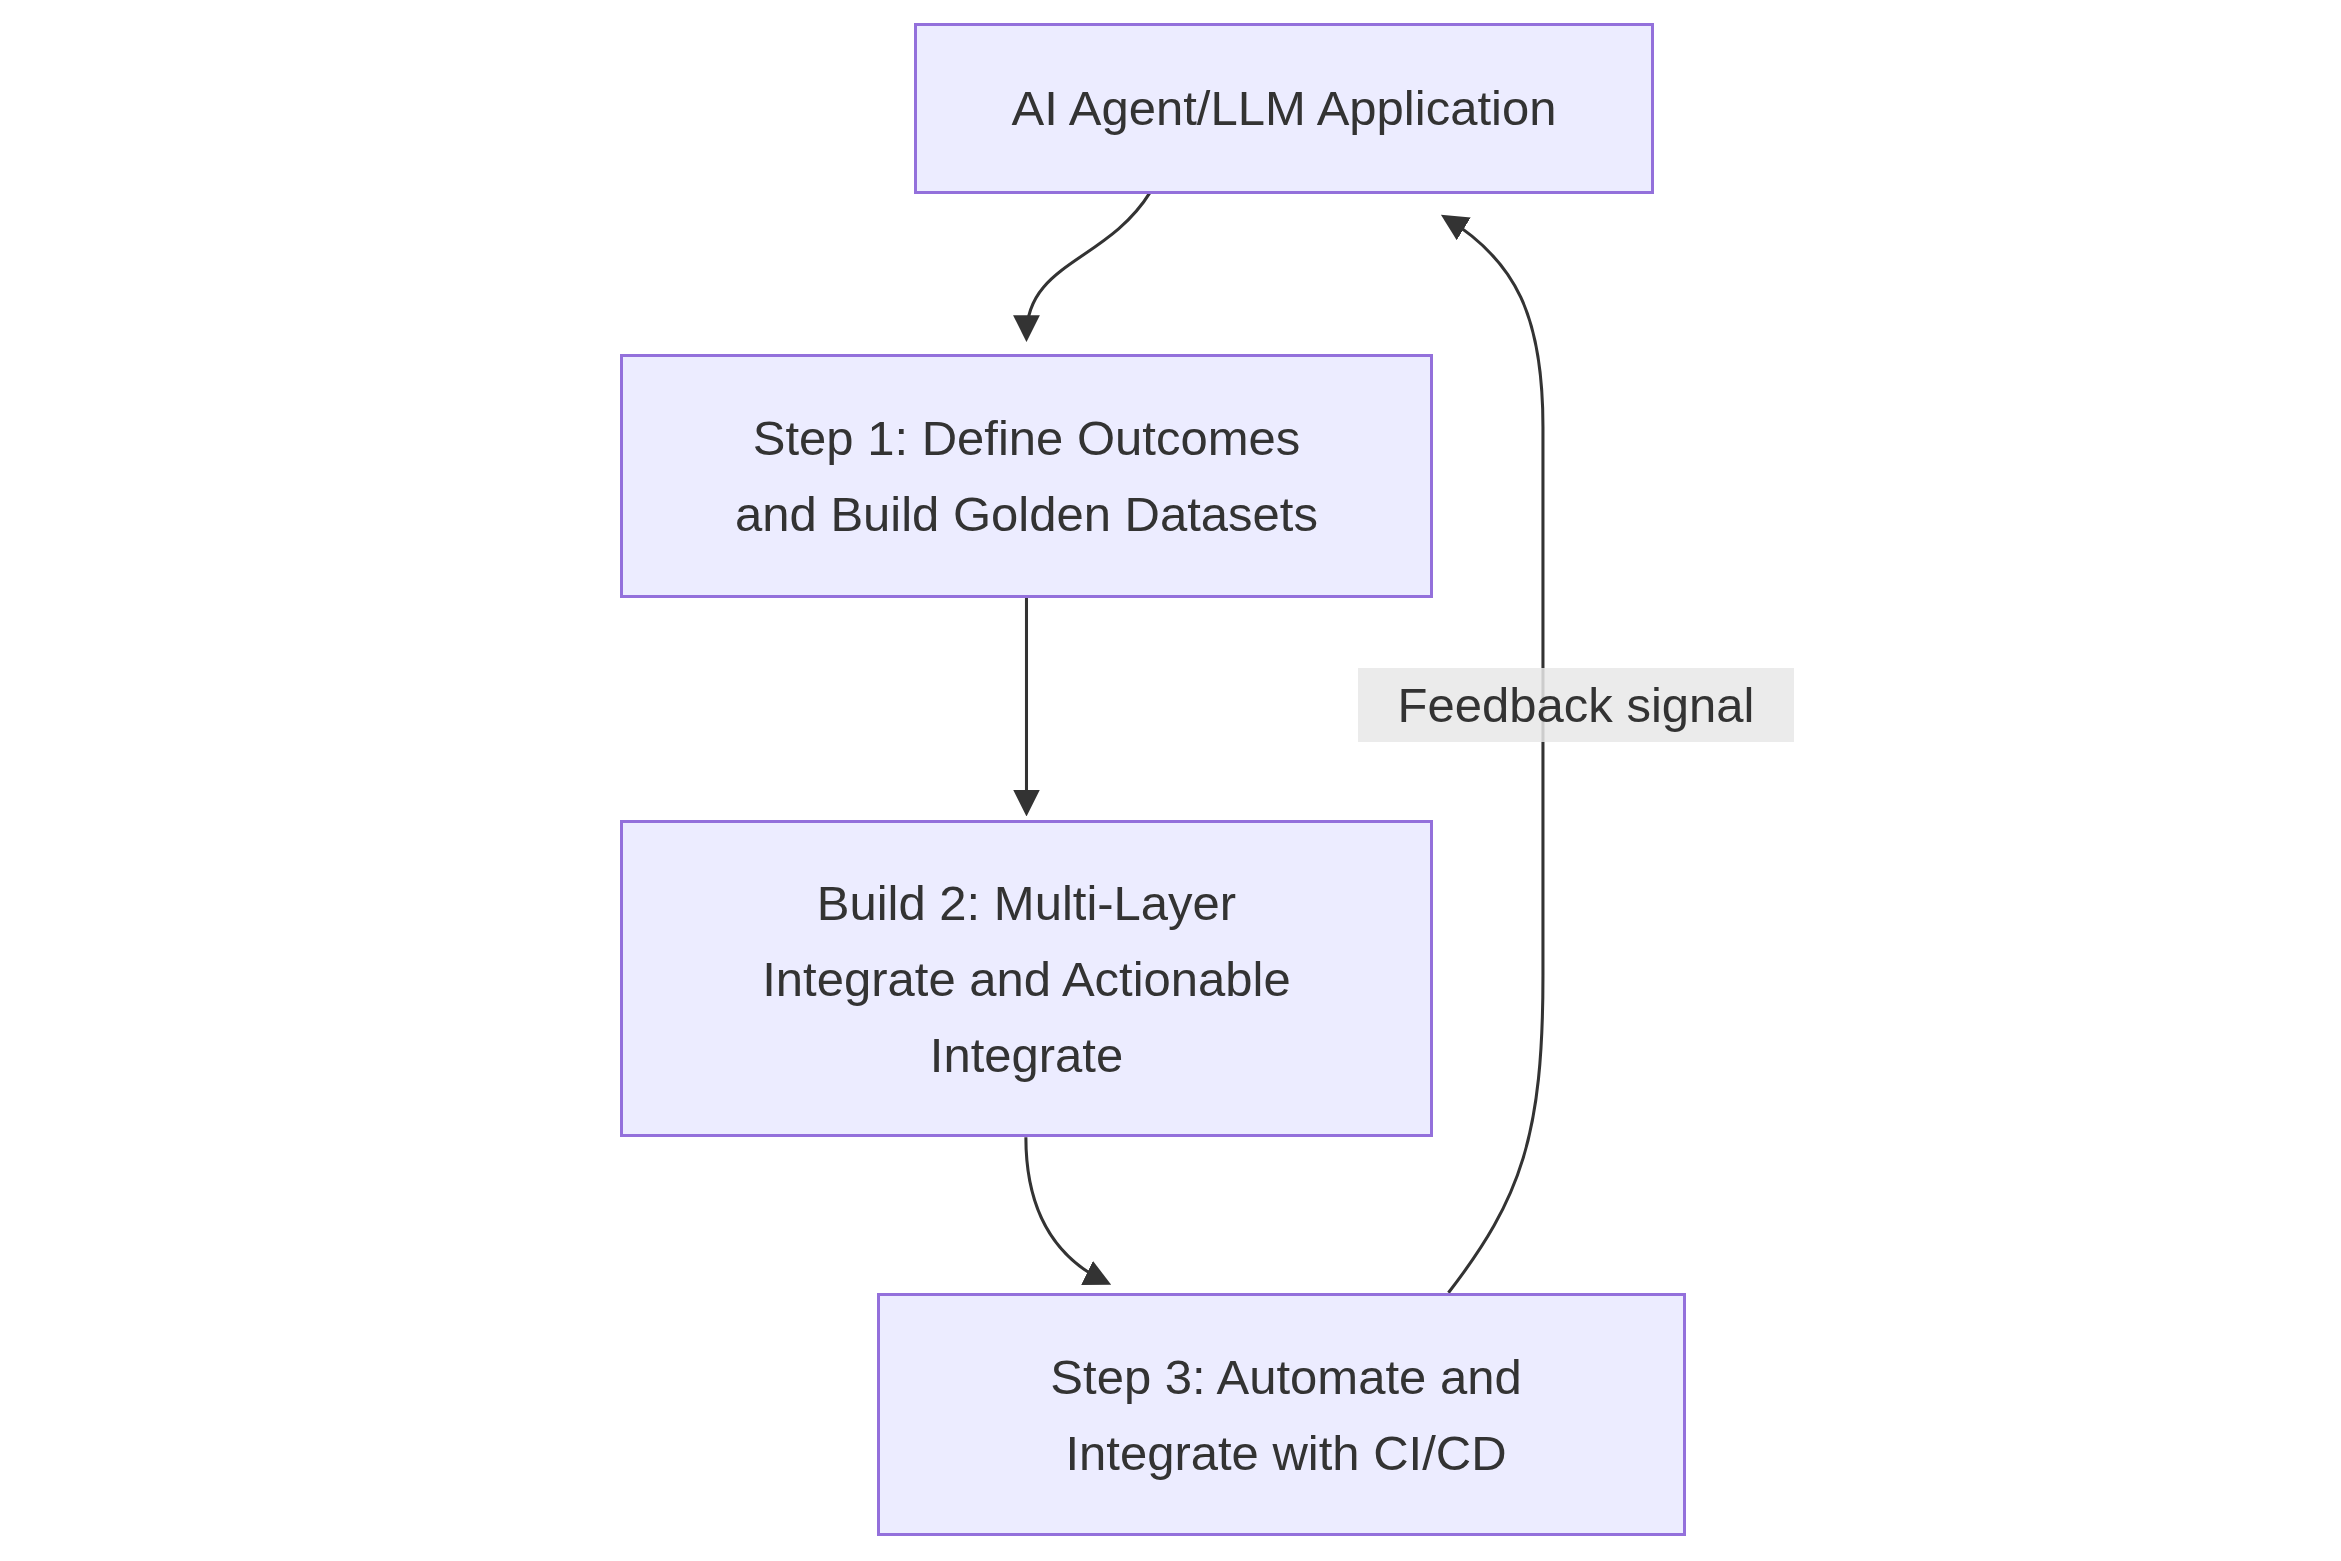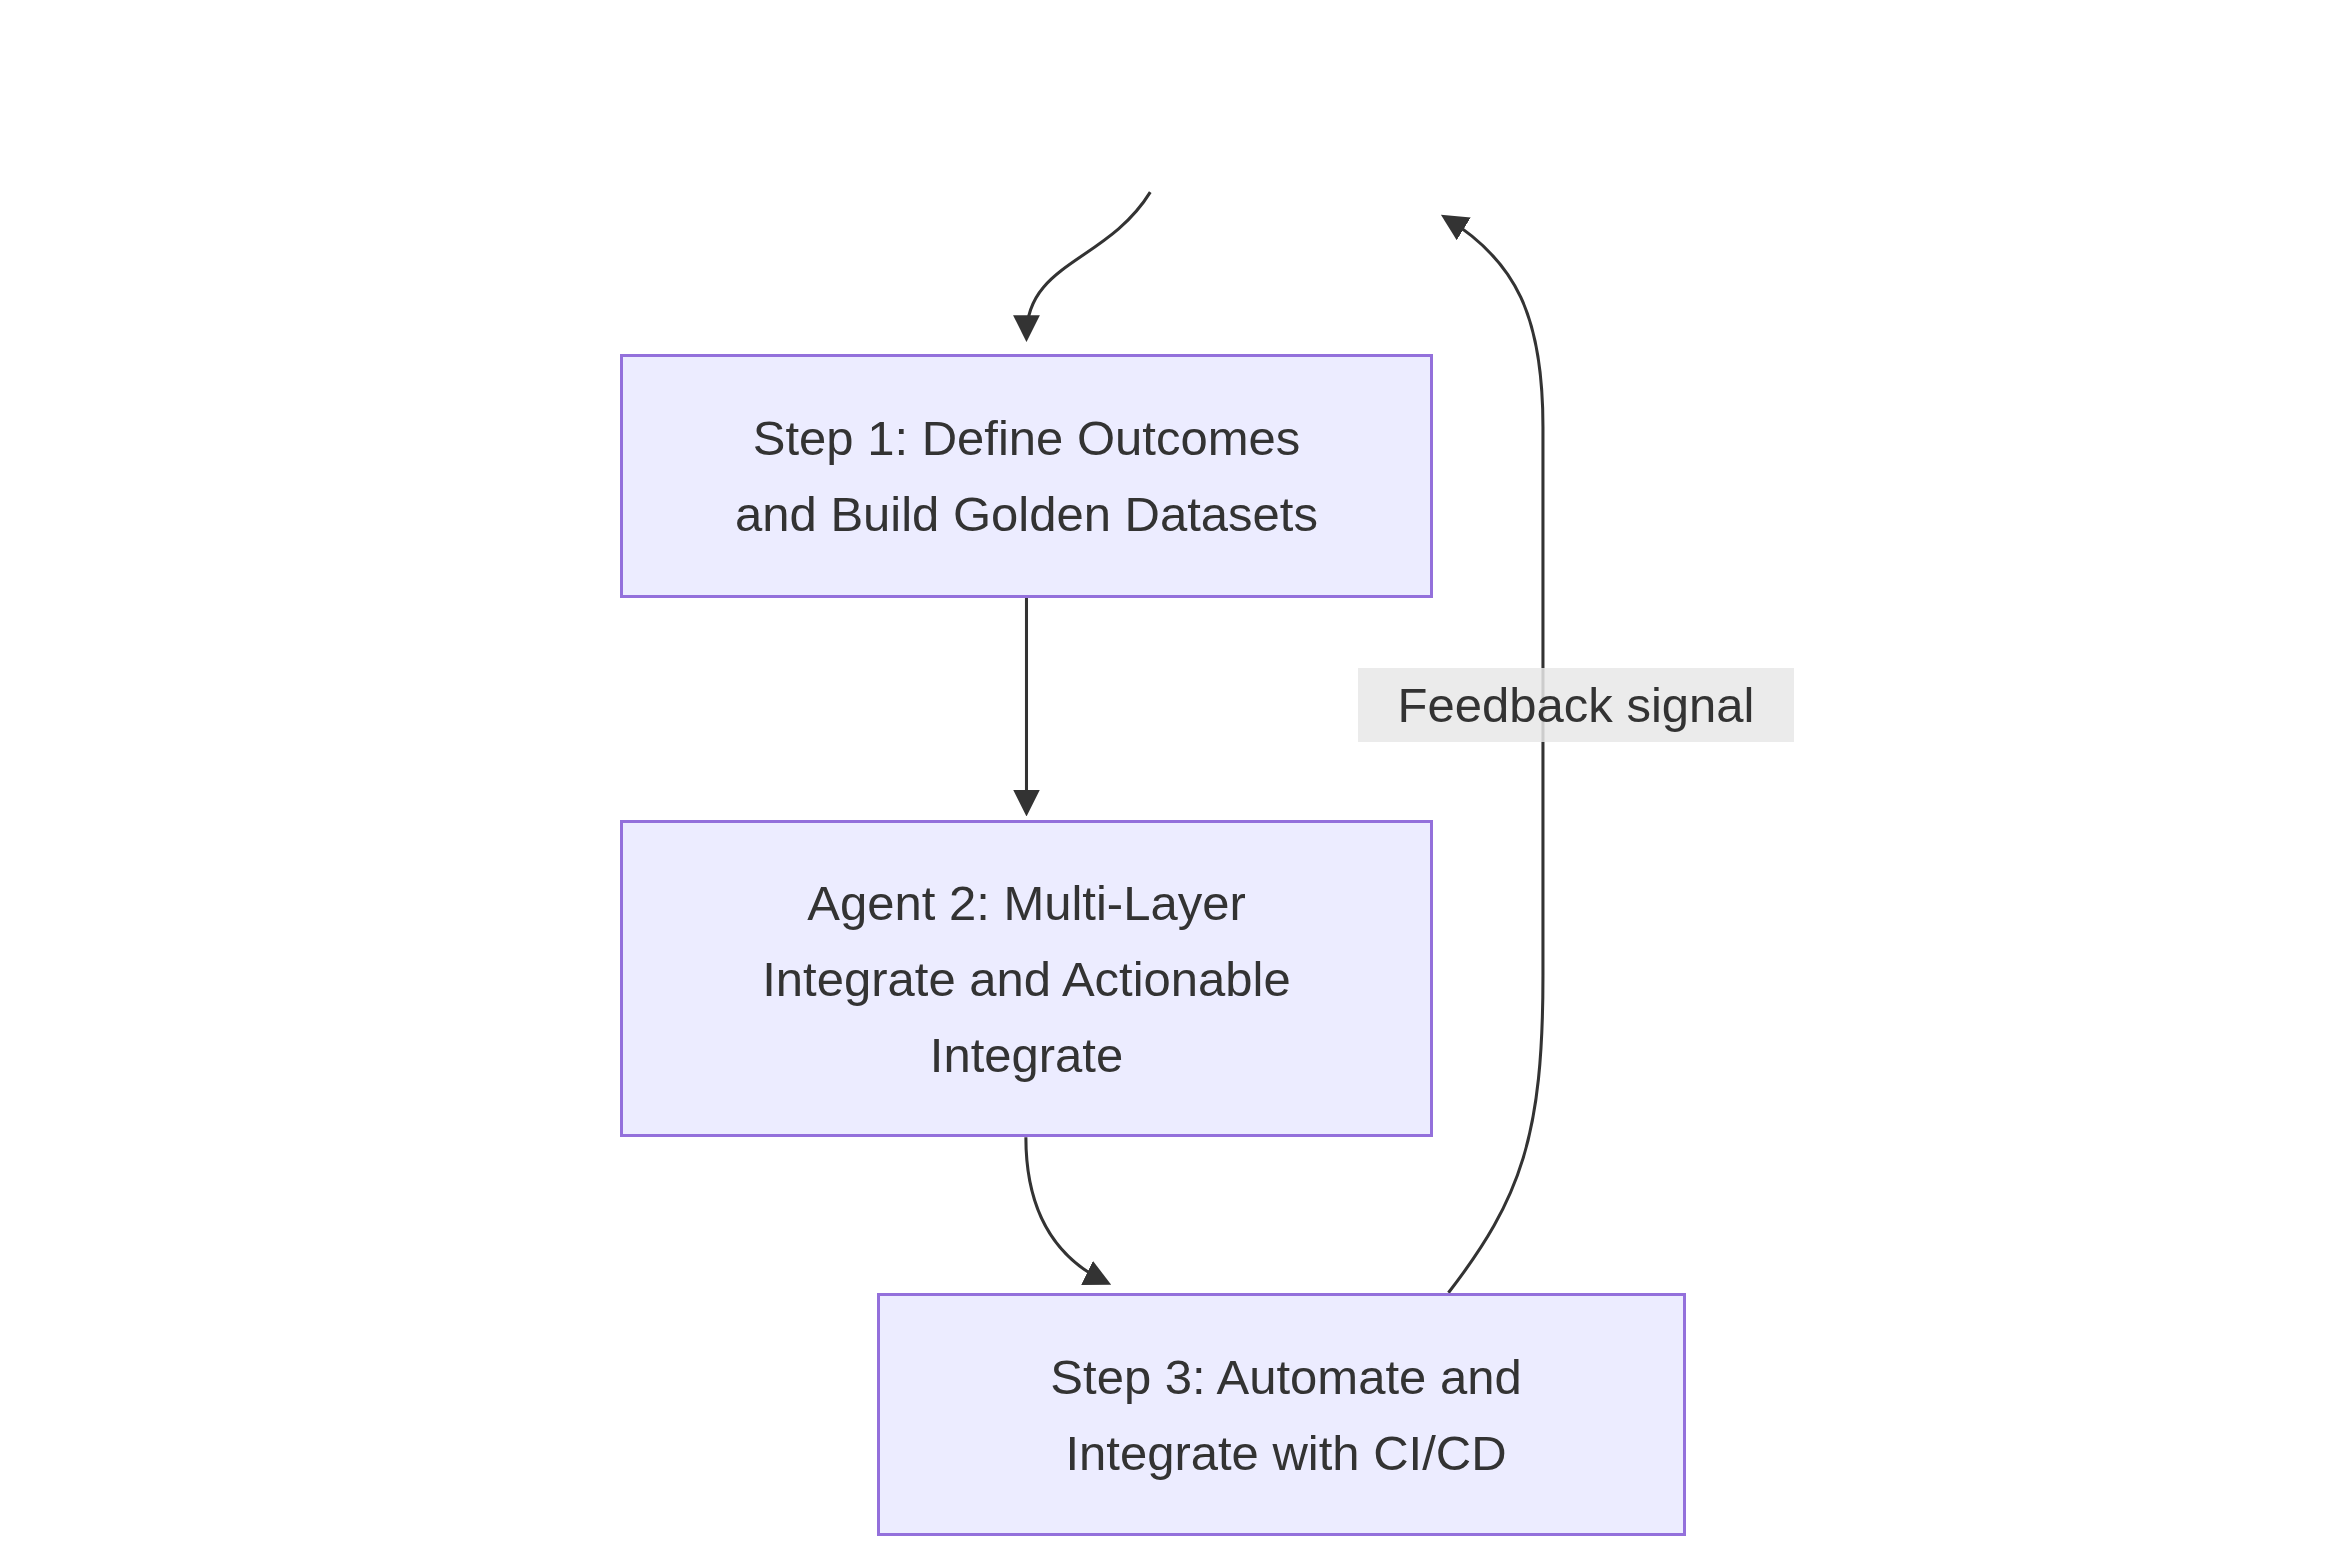--- a/index.html
+++ b/index.html
@@ -78,28 +78,31 @@
     <path class="edge-path" d="M 1886 315 C 1815 430, 1683 430, 1683 550" marker-end="url(#arrowhead)"></path>
     <path class="edge-path" d="M 1683 968 L 1683 1328" marker-end="url(#arrowhead)"></path>
     <path class="edge-path" d="M 1682 1865 C 1682 2000, 1742 2068, 1812 2102" marker-end="url(#arrowhead)"></path>
     <path class="edge-path" d="M 2375 2120 C 2495 1965, 2530 1860, 2530 1600 C 2530 1300, 2530 1000, 2530 700 C 2530 520, 2486 428, 2372 358" marker-end="url(#arrowhead)"></path>
   </svg>
 
   <div class="edge-label">
     <span>Feedback signal</span>
   </div>
 
+  <div class="node" id="node-ai-agent">
+    <span class="node-line">AI Agent/LLM Application</span>
+  </div>
 
   <div class="node" id="node-step-1">
     <span class="node-line">Step 1: Define Outcomes</span>
     <span class="node-line">and Build Golden Datasets</span>
   </div>
 
   <div class="node" id="node-step-2">
-    <span class="node-line">Agent 2: Multi-Layer</span>
+    <span class="node-line">Build 2: Multi-Layer</span>
     <span class="node-line">Integrate and Actionable</span>
     <span class="node-line">Integrate</span>
   </div>
 
   <div class="node" id="node-step-3">
     <span class="node-line">Step 3: Automate and</span>
     <span class="node-line">Integrate with CI/CD</span>
   </div>
 
 </div>

